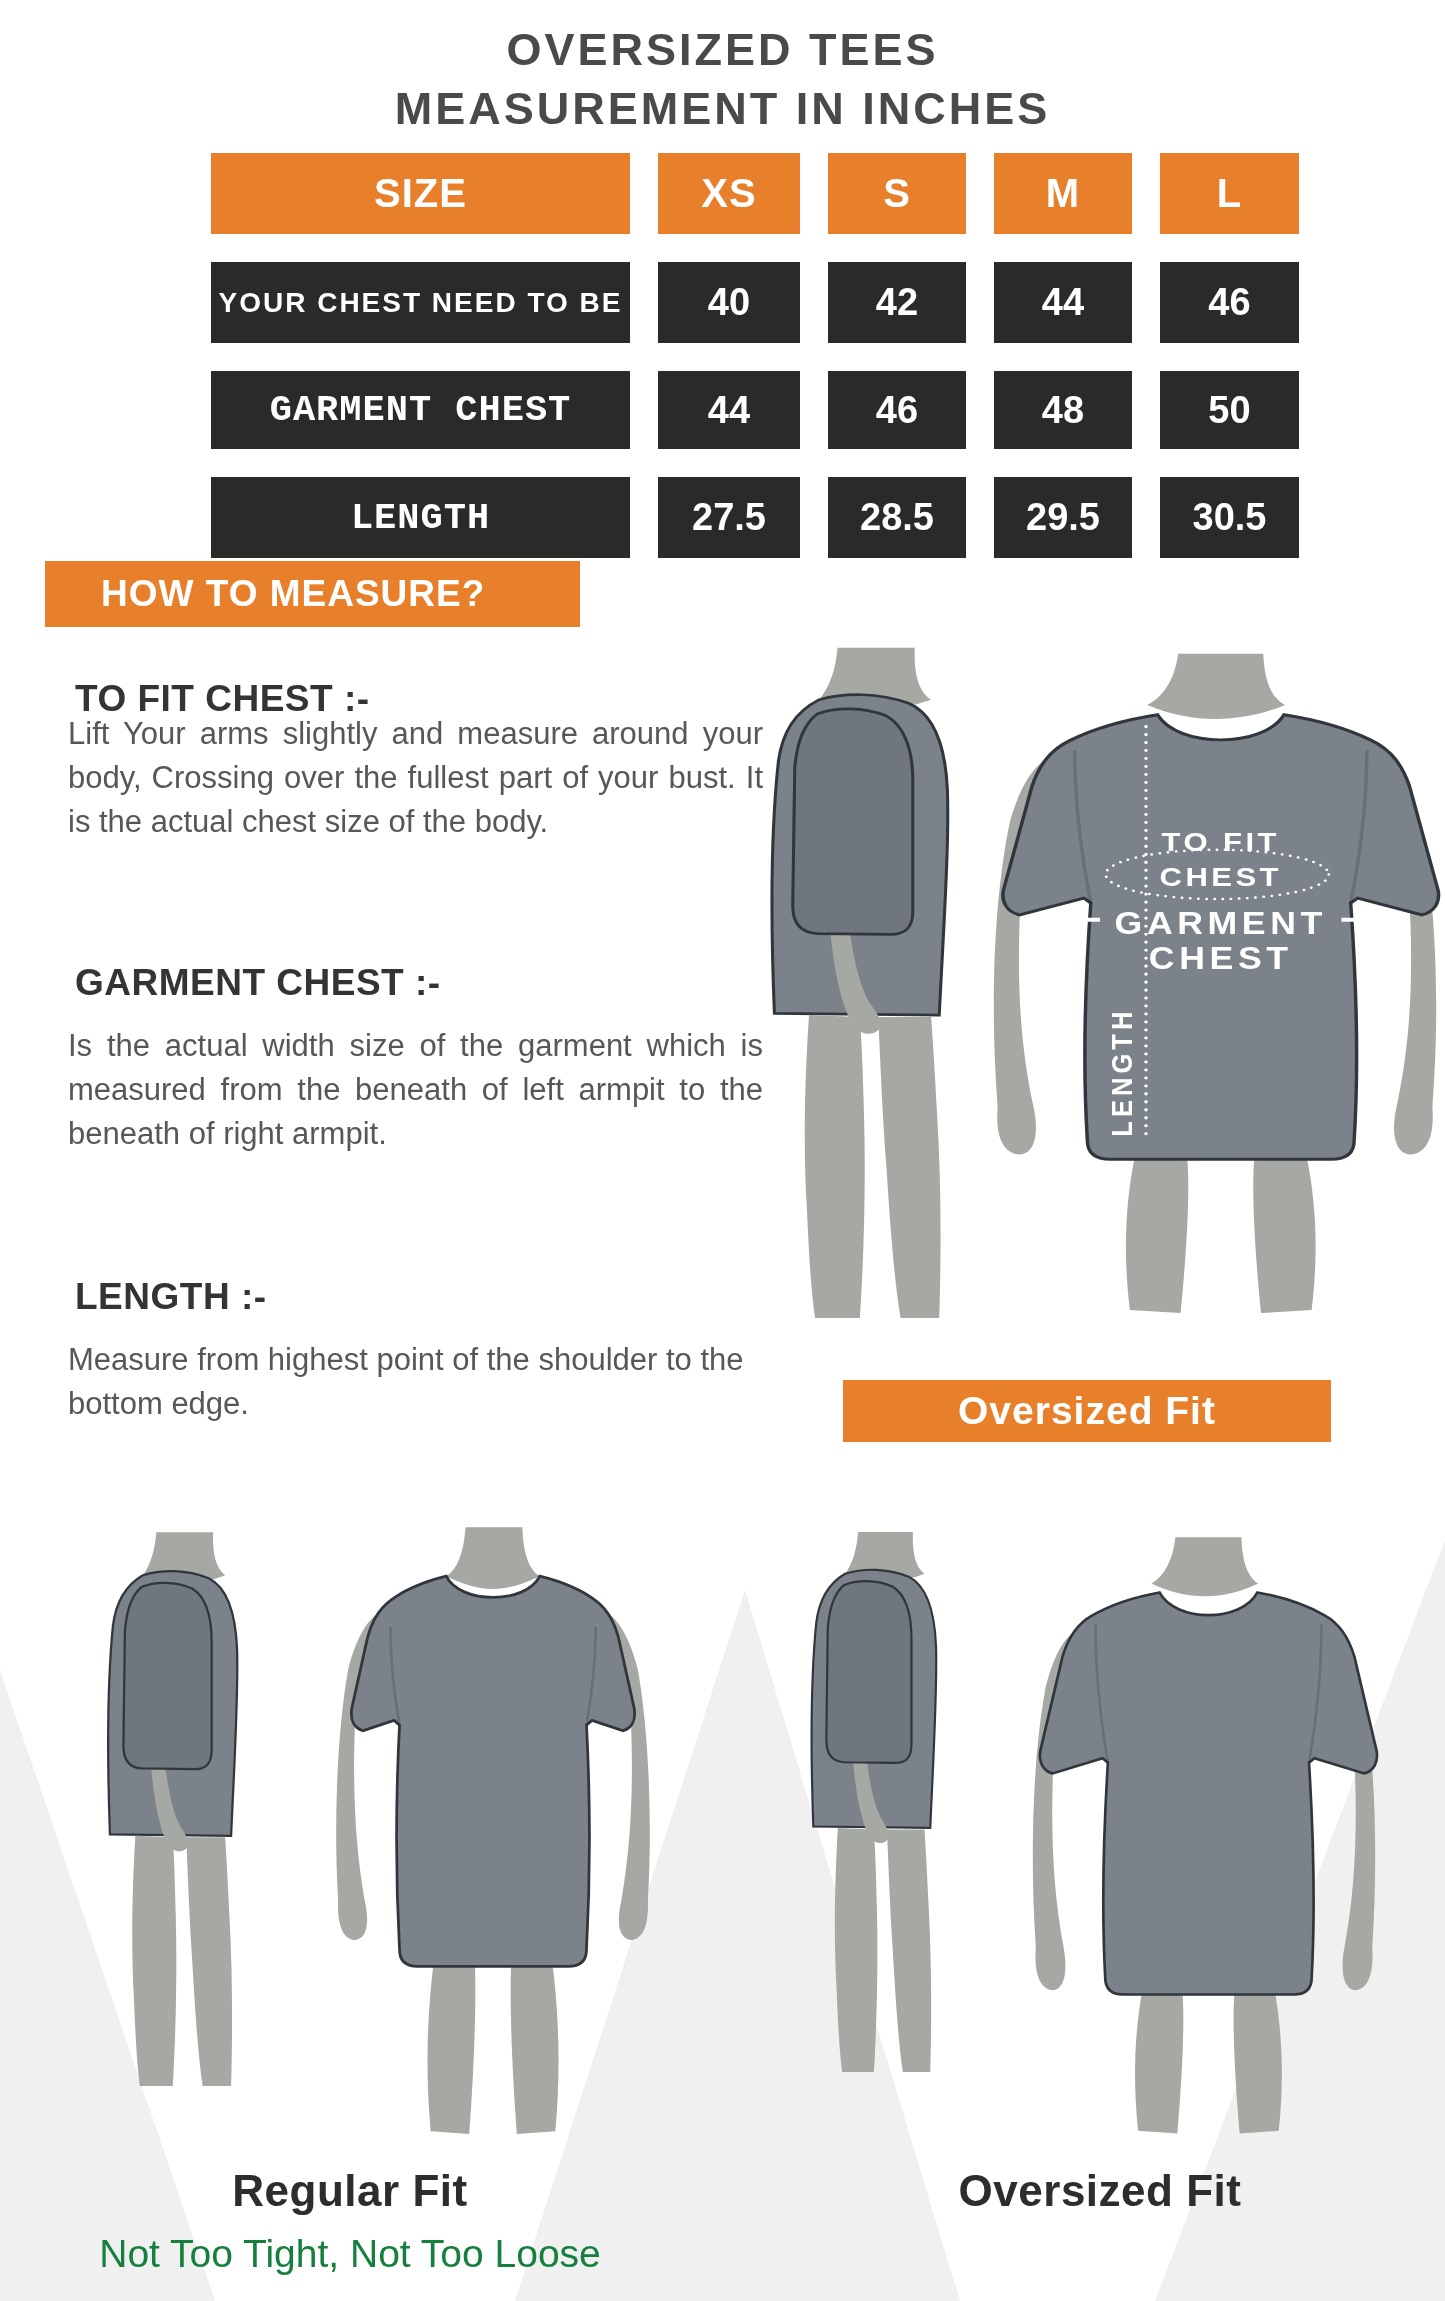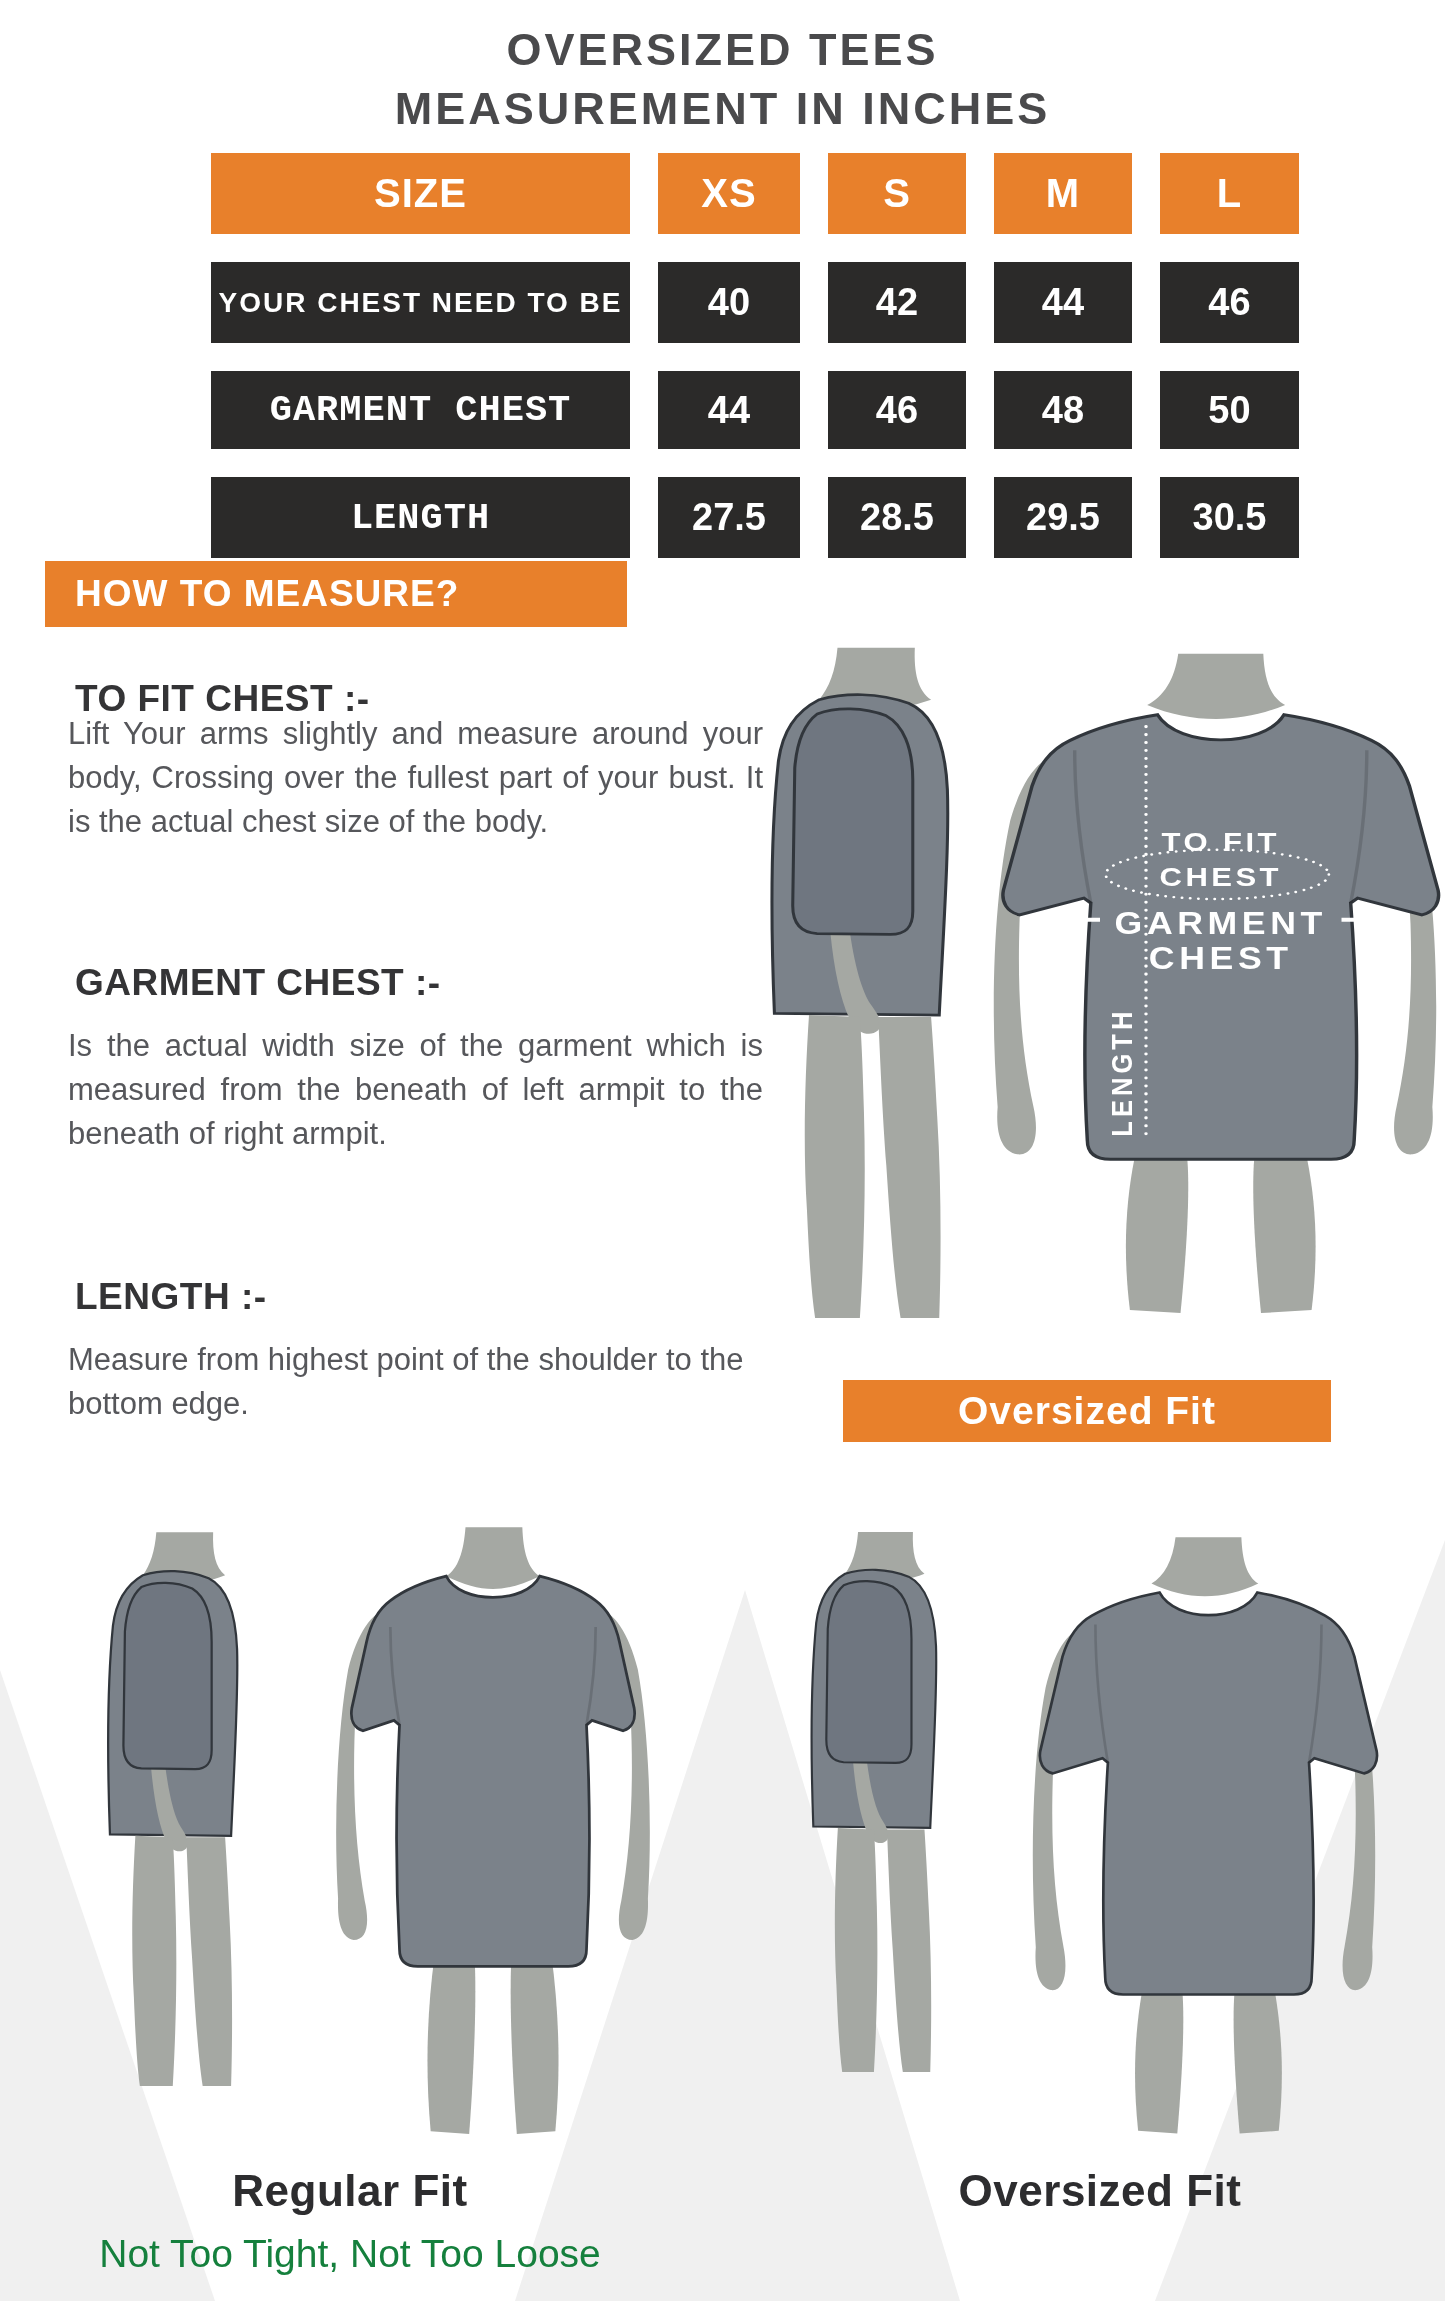--- a/index.html
+++ b/index.html
@@ -17,23 +17,23 @@
     grid-template-rows:81px 81px 78px 81px;
     column-gap:12px;row-gap:11px;gap:28px;}
   .cell{display:flex;align-items:center;justify-content:center;color:#ffffff;
     font-weight:bold;text-align:center;}
   .cell.head{background:#E8802B;font-size:40px;letter-spacing:1px;}
   .cell.dark{background:#2B2A29;font-size:38px;}
   .cell.rowlabel-small{font-size:28px;letter-spacing:2px;}
   .cell.rowlabel{font-size:37px;letter-spacing:1px;font-family:Liberation Mono, monospace;}
 
   
-  .htm-banner{top:561px;left:45px;width:582px;height:66px;background:#E8802B;
+  .htm-banner{top:561px;left:45px;width:535px;height:66px;background:#E8802B;
     color:#fff;font-size:37px;font-weight:bold;letter-spacing:1px;
-    display:flex;align-items:center;padding-left:30px;box-sizing:border-box;}
+    display:flex;align-items:center;padding-left:56px;box-sizing:border-box;}
   .oversized-banner{top:1380px;left:843px;width:488px;height:62px;background:#E8802B;
     color:#fff;font-size:39px;font-weight:bold;letter-spacing:1px;
     display:flex;align-items:center;justify-content:center;}
 
   
   .sec-h{left:75px;font-size:37px;font-weight:bold;color:#343436;letter-spacing:0.5px;}
   .sec-p{left:68px;width:695px;font-size:31px;color:#56575B;line-height:1.42;
     text-align:justify;}
   .sec-p.last{text-align:left;width:680px;}
 

